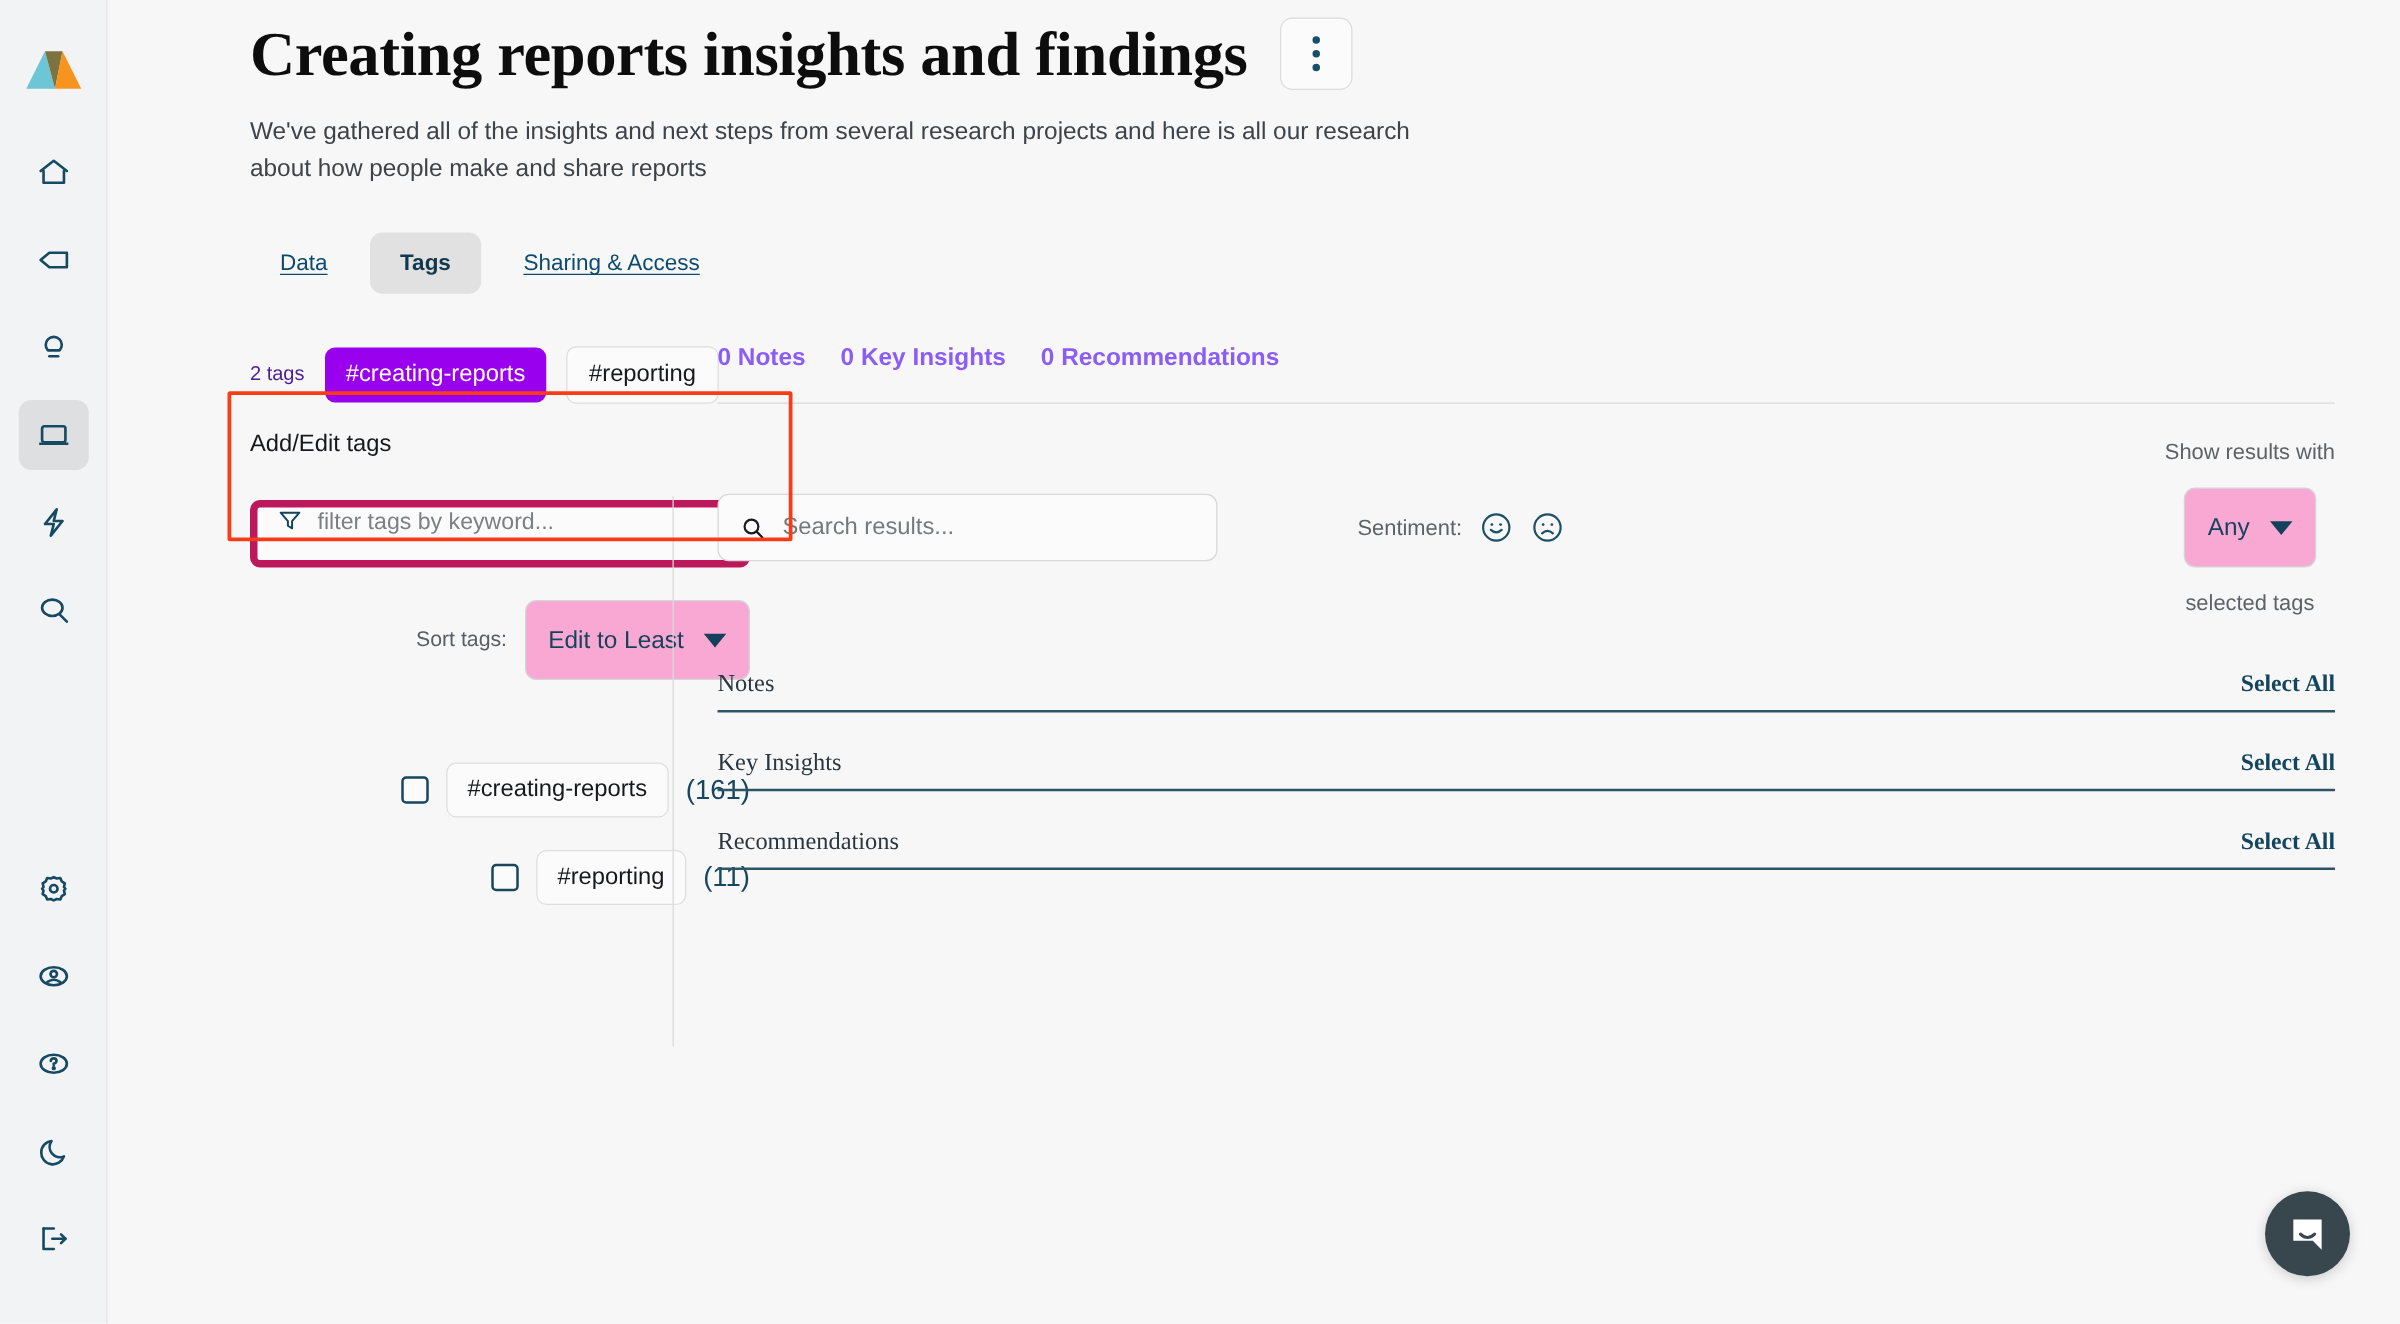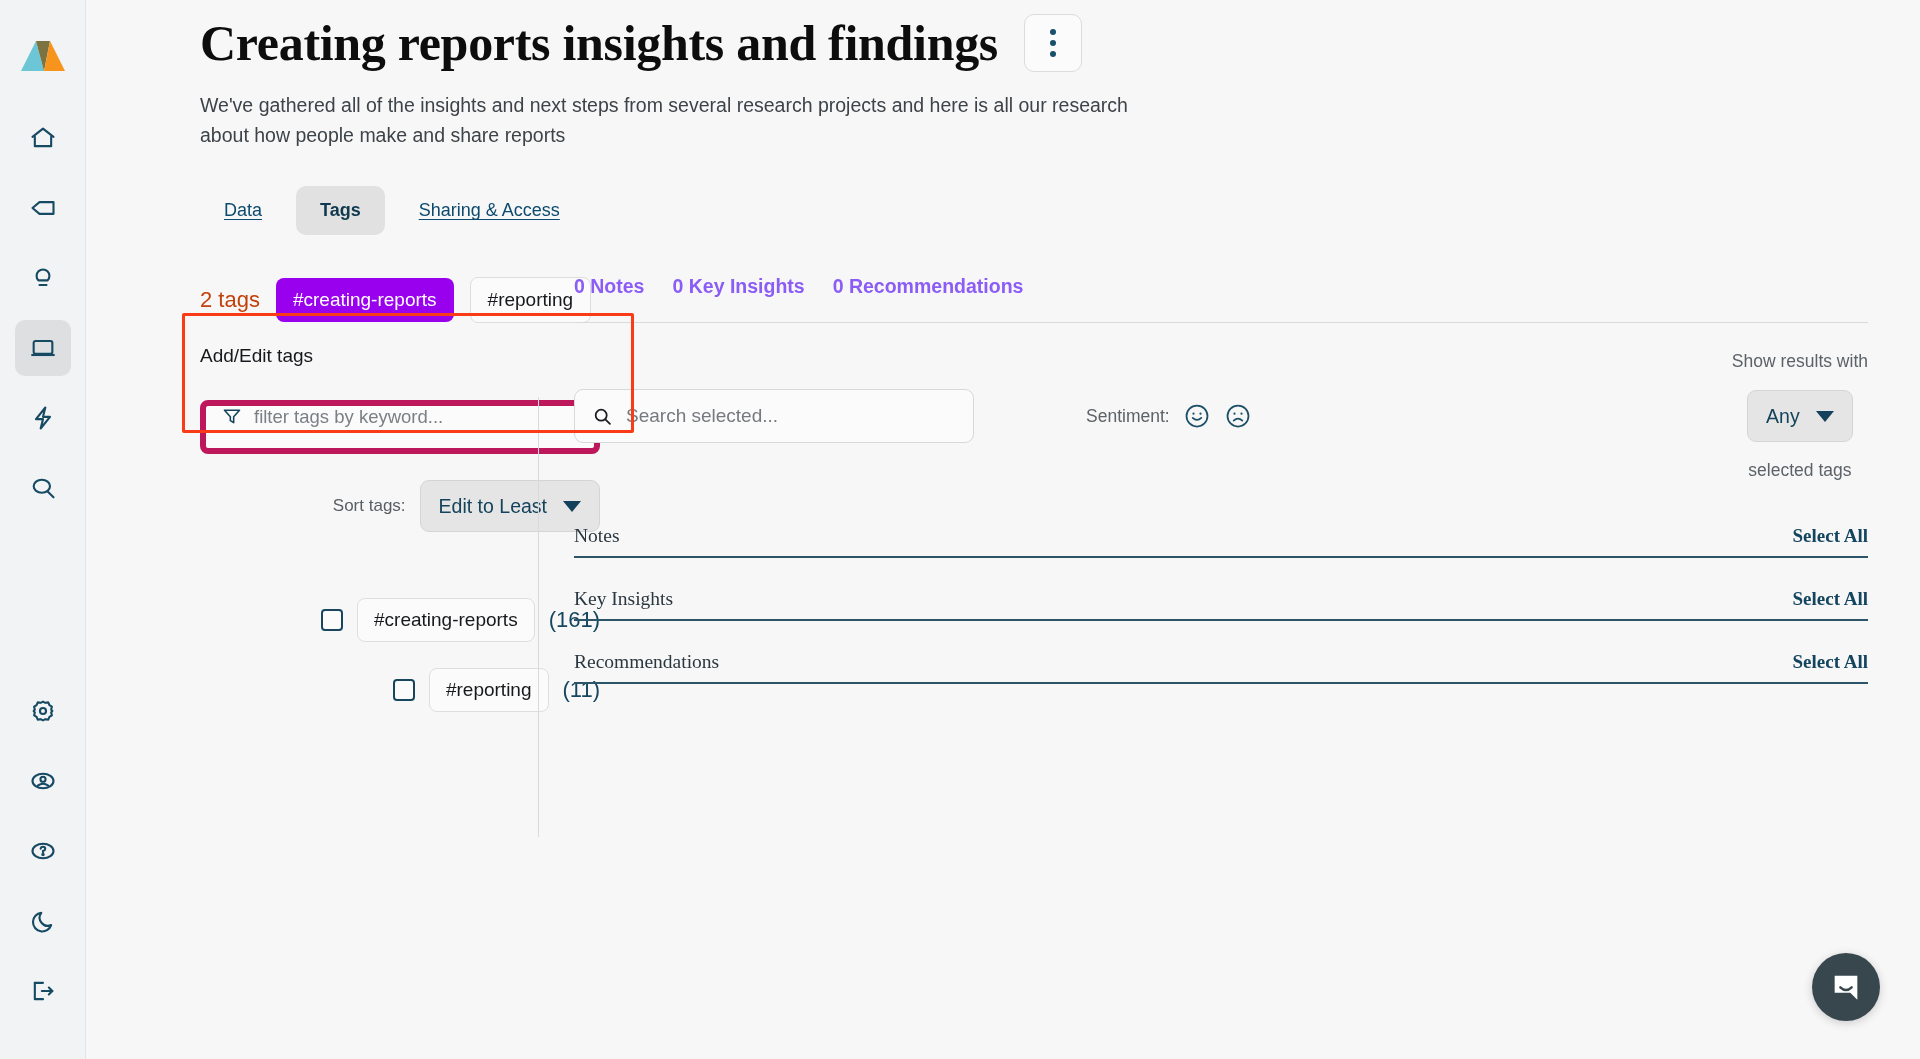--- a/index.html
+++ b/index.html
@@ -79,21 +79,21 @@
   }
 
   
   .columns { display: flex; margin-top: 22px; height: 580px; }
   .col-left { width: 452px; min-width: 452px; padding-left: 114px; padding-right: 32px; }
   .col-div { width: 1px; background: #d8d9da; margin-top: 140px; height: 440px; }
   .col-right { flex: 1 1 auto; padding-left: 35px; padding-right: 52px; }
 
   
   .tags-row { display: flex; align-items: center; gap: 16px; padding-top: 20px; }
-  .tags-count { font-size: 22px; color: #c2410c; white-space: nowrap; }
+  .tags-count { font-size: 16px; color: #4c1d95; white-space: nowrap; }
   .chip {
     font-size: 19px; padding: 11px 17px; border-radius: 8px; white-space: nowrap;
     cursor: pointer;
   }
   .chip.solid { background: #9900ee; color: #fff; font-weight: 400; }
   .chip.ghost { background: #fbfbfb; border: 1px solid #dddddd; color: #17191c; }
   .addedit {
     margin-top: 22px; font-size: 19px; color: #16181b; cursor: pointer;
   }
 
@@ -101,22 +101,22 @@
     margin-top: 33px; width: 400px; height: 54px;
     border: 6px solid #be185d; border-radius: 8px; background: #fbfbfb;
     display: flex; align-items: flex-start; gap: 12px; padding: 0 16px;
     cursor: text;
   }
   .filter-input .ph { font-size: 18.5px; color: #7b8085; }
 
   .sort-row { display: flex; align-items: center; justify-content: flex-end; gap: 14px; margin-top: 26px; width: 400px; }
   .sort-label { font-size: 17px; color: #585e63; }
   .select-box {
-    border: 1px solid #d4d5d7; border-radius: 9px; background: #e5e5e5;
-    height: 52px; display: flex; align-items: center; gap: 16px;
+    border: 1px solid #d4d5d7; border-radius: 9px; background: #f9a8d4;
+    height: 64px; display: flex; align-items: center; gap: 16px;
     padding: 0 18px; cursor: pointer;
   }
   .select-box .val { font-size: 19.5px; color: #15435c; white-space: nowrap; }
   .caret { width: 0; height: 0; border-left: 9px solid transparent; border-right: 9px solid transparent; border-top: 11px solid #13405a; }
 
   .tag-list { margin-top: 66px; width: 400px; }
   .tag-item { display: flex; align-items: center; justify-content: flex-end; gap: 14px; margin-bottom: 26px; }
   .cbox { width: 22px; height: 22px; border: 2px solid #17465e; border-radius: 4px; background: #fbfbfb; cursor: pointer; flex: 0 0 auto; }
   .tag-pill {
     border: 1px solid #dedede; border-radius: 8px; background: #fbfbfb;
@@ -324,21 +324,21 @@
         </div>
 
         <div class="rule"></div>
 
         <div class="toolbar">
           <div class="search-box">
             <svg width="21" height="21" viewBox="0 0 24 24" fill="none" stroke="#1a1c1f" stroke-width="2" stroke-linecap="round">
               <circle cx="10.5" cy="10.5" r="6.3"></circle>
                 <path d="M15.2 15.2 L20.5 20.5"></path>
             </svg>
-            <span class="ph">Search selected...</span>
+            <span class="ph">Search results...</span>
           </div>
 
           <div class="sentiment">
             <span class="lbl">Sentiment:</span>
             <svg class="face" width="28" height="28" viewBox="0 0 24 24" fill="none" stroke="#1d4f68" stroke-width="1.5">
               <circle cx="12" cy="12" r="9"></circle>
               <circle cx="9" cy="10" r="0.95" fill="#1d4f68" stroke="none"></circle>
               <circle cx="15" cy="10" r="0.95" fill="#1d4f68" stroke="none"></circle>
               <path d="M8.3 13.6 Q12 17 15.7 13.6" stroke-linecap="round"></path>
             </svg>

